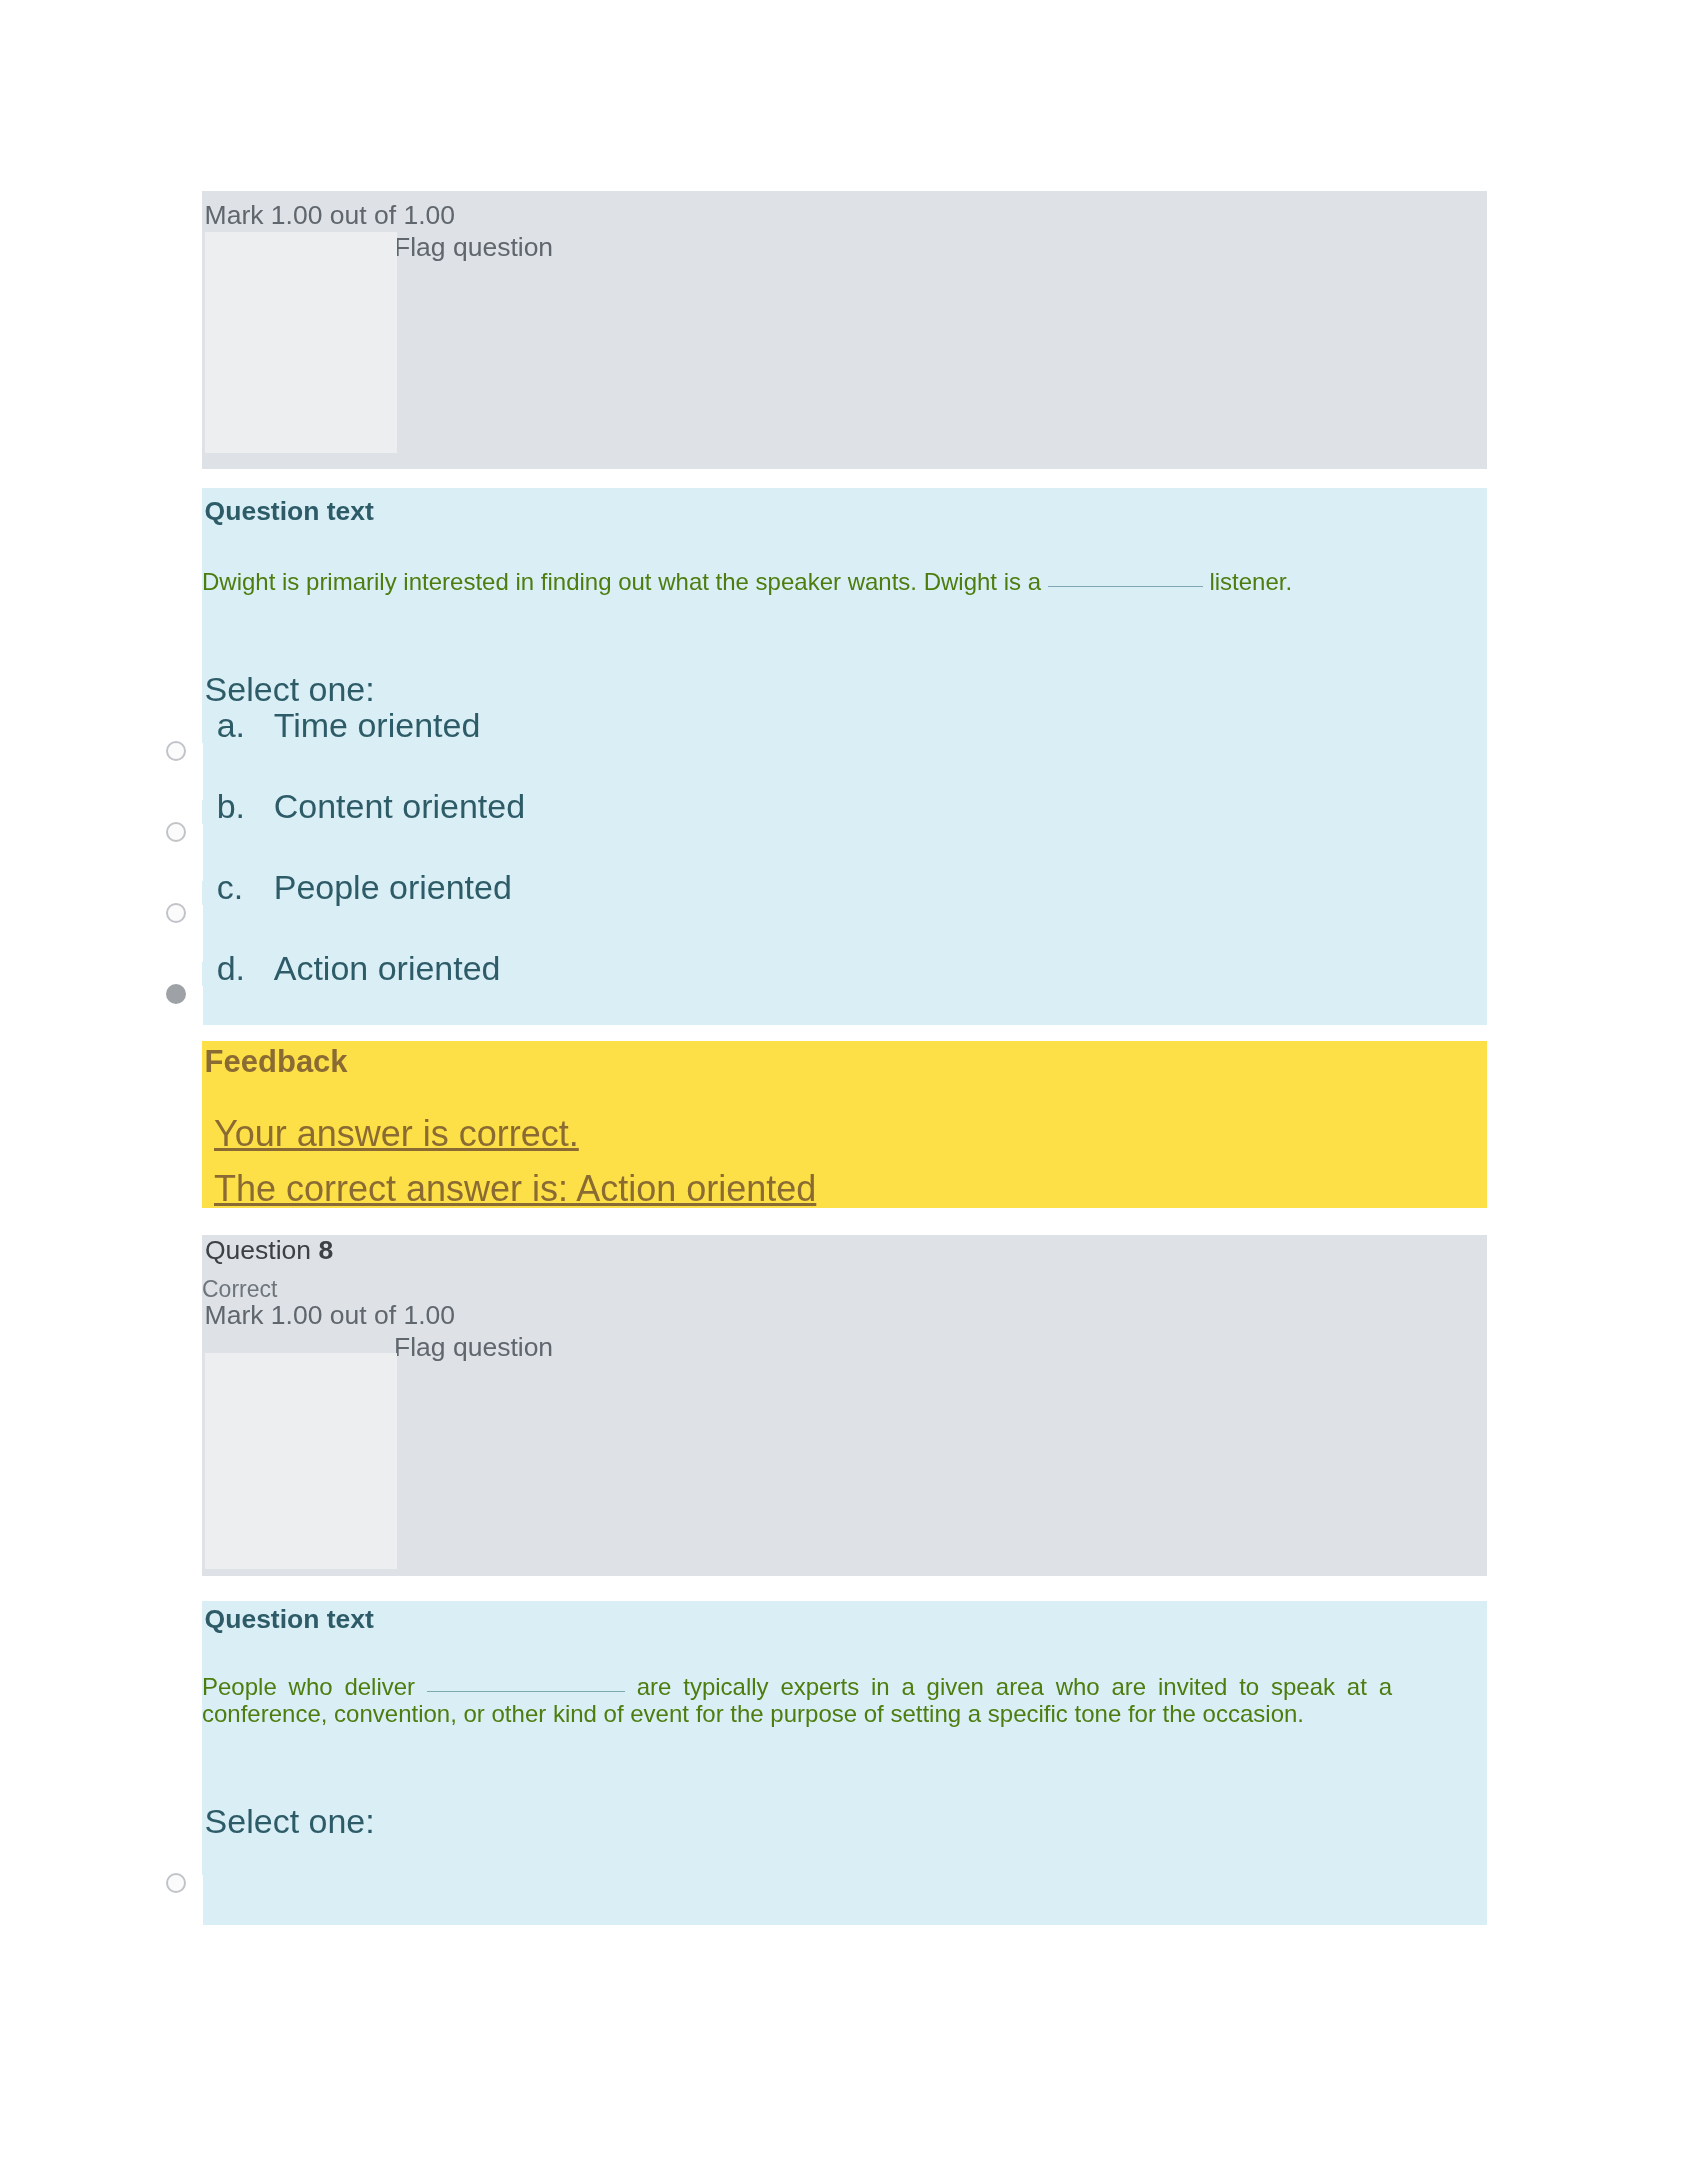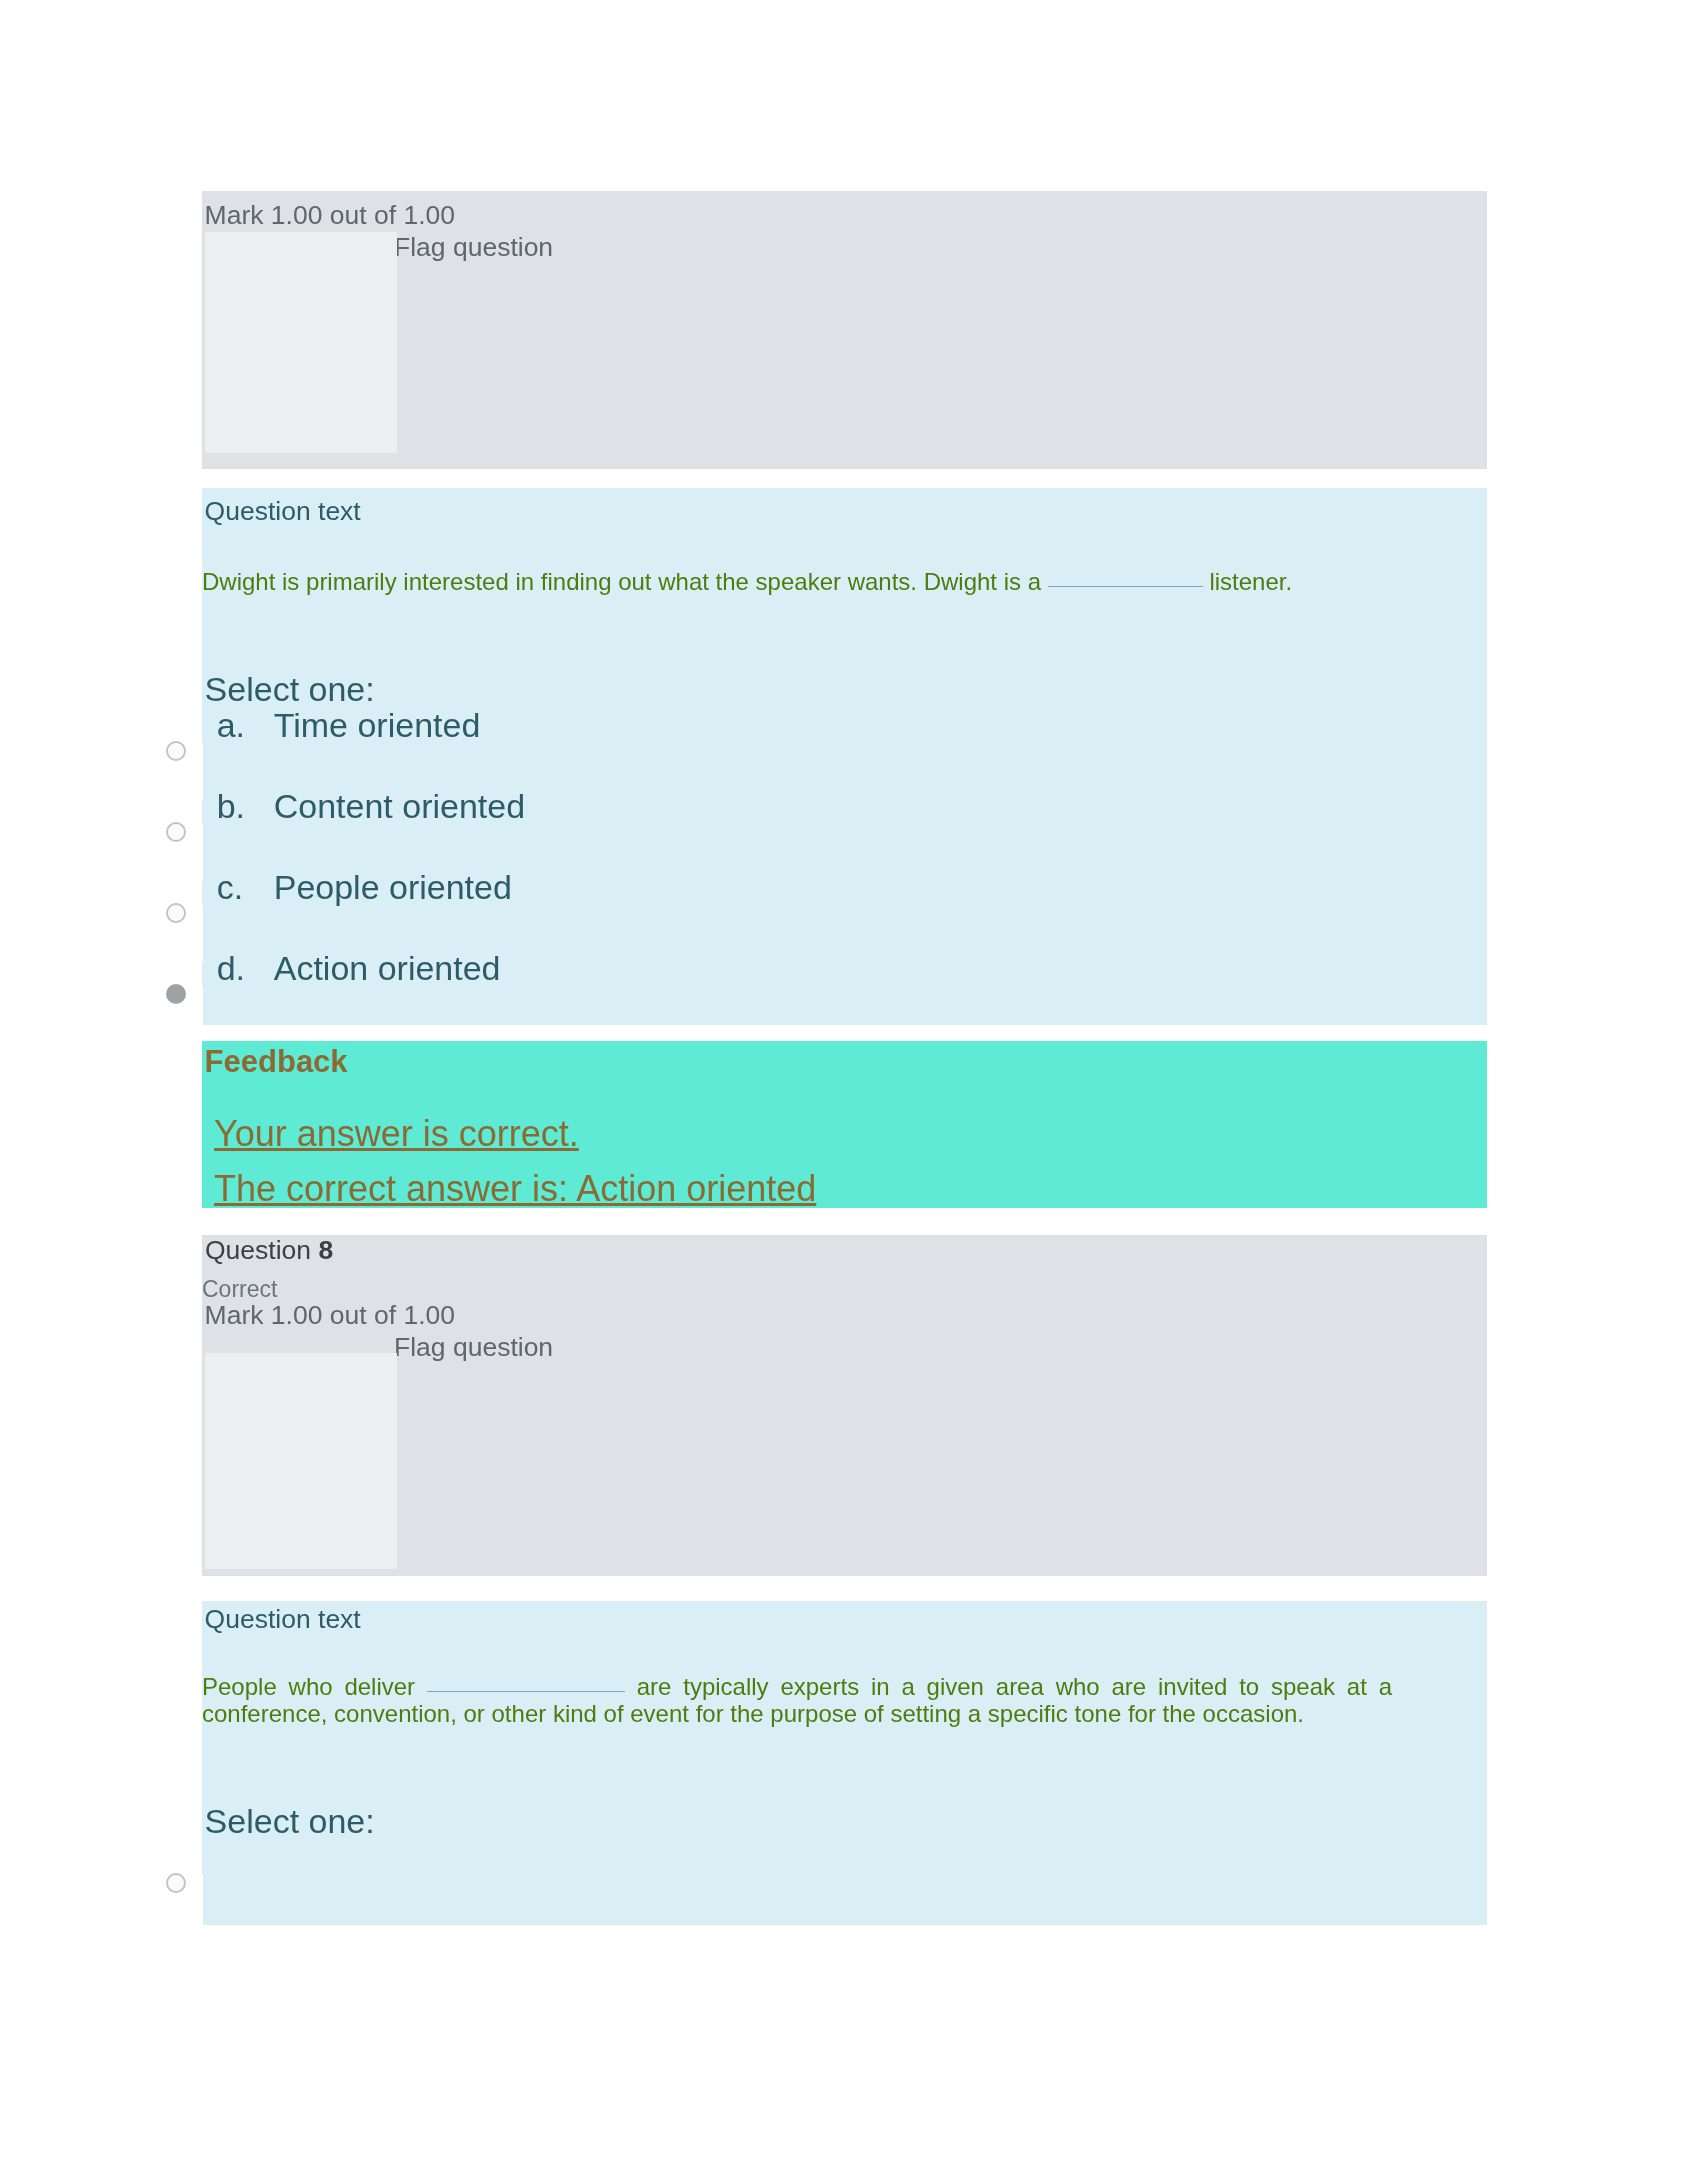--- a/index.html
+++ b/index.html
@@ -22,40 +22,40 @@
            color:#6d757c; white-space:nowrap; }
   .mark  { position:absolute; left:2.6px; font-size:26.5px; line-height:1.2;
            color:#5f666d; white-space:nowrap; }
   .flagrow { position:absolute; left:192px; font-size:26.5px; line-height:1.2;
              color:#5f666d; white-space:nowrap; }
   .emptybox { position:absolute; left:2.6px; width:192px; height:216px; background:#eceef0; }
 
   
   .content { background:#daeff5; }
   .content-inner { position:relative; padding:0; }
-  .c-head { position:absolute; font-size:26.5px; font-weight:400; color:#2d5c68;
+  .c-head { position:absolute; font-size:26.5px; font-weight:700; color:#2d5c68;
             line-height:1.2; left:2.6px; white-space:nowrap; }
   .c-text { position:absolute; left:0; width:1281px; font-size:24px; color:#4d7c0f;
             text-align:justify; line-height:1.12; }
   .blank { display:inline-block; width:155px; border-bottom:1.3px solid #7fa7b1;
            vertical-align:2.6px; }
   .c-sel  { position:absolute; left:2.6px; font-size:34px; color:#2d5c68;
             line-height:1.2; white-space:nowrap; }
   .opts { position:absolute; left:-1.3px; list-style:none; margin:0; padding:0; width:1281px; }
   .opt { position:relative; font-size:34px; color:#2d5c68; line-height:1.2; height:81px;margin-left:16px; }
   .opt-label { display:block; }
   .opt-letter { display:inline-block; width:57px; }
   .radio-wrap { position:absolute; left:-79px; top:38px; width:65px; height:57px;
                 background:#ffffff; }
   .radio { position:absolute; left:-51px; top:36px; width:20px; height:20px;
            border-radius:50%; border:2px solid #c0c4c8; background:#fbfbfc; }
   .radio.sel { background:#9ea2a6; border-color:#9ea2a6; }
 
   
-  .fb { background:#5eead4; }
+  .fb { background:#fde047; }
   .fb-inner { position:relative; padding:0; }
   .fb-head { position:absolute; left:2.6px; font-size:31px; font-weight:700;
              color:#8a6b33; line-height:1.2; white-space:nowrap; }
   .fb-line { position:absolute; left:12px; font-size:36px; color:#8a6b33;
              line-height:1.2; white-space:nowrap;text-decoration:underline; }
 </style>
 </head>
 <body>
 
 <div class="page">

